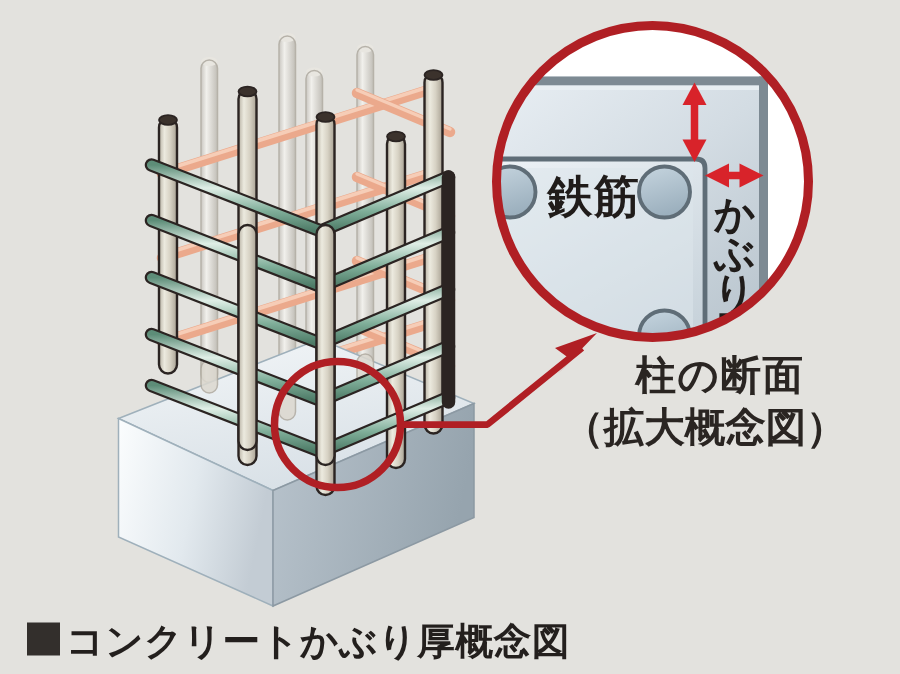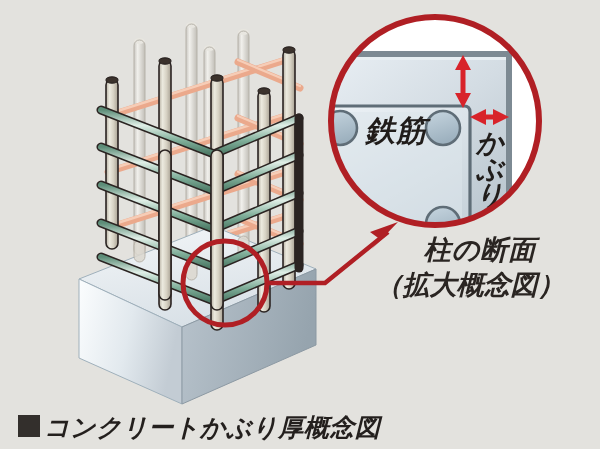--- a/index.html
+++ b/index.html
@@ -4,21 +4,21 @@
 <title>コンクリートかぶり厚概念図</title>
 <style>
   html,body{margin:0;padding:0;}
   body{
     width:600px;height:449px;
     background:#e3e2de;
     font-family:"DejaVu Sans","Liberation Sans",sans-serif;
     overflow:hidden;
     position:relative;
   }
-  #stage{position:absolute;left:0;top:0;width:600px;height:449px;font-style:italic;}
+  #stage{position:absolute;left:0;top:0;width:600px;height:449px;}
   svg{display:block;}
   .txt-cap{
     font-family:"DejaVu Sans","Liberation Sans",sans-serif;
     font-weight:700;
     fill:#231f1d;
   }
   .txt-label{
     font-family:"DejaVu Sans","Liberation Sans",sans-serif;
     font-weight:700;
     fill:#201c1a;

